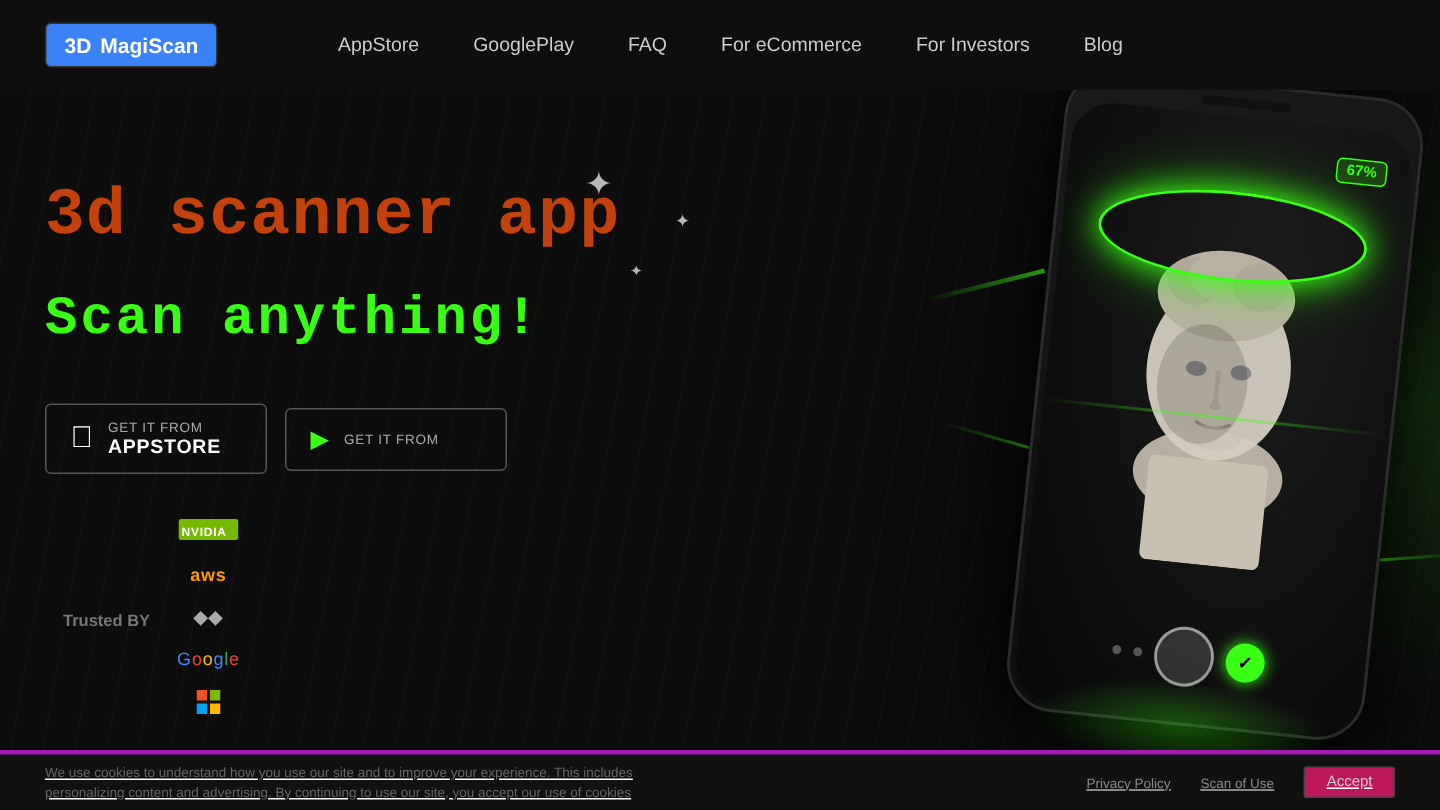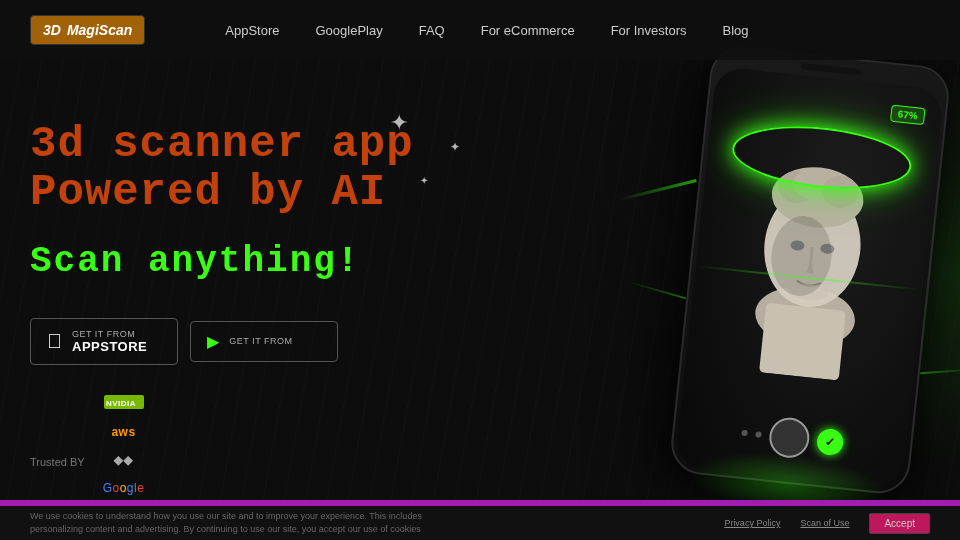--- a/index.html
+++ b/index.html
@@ -19,29 +19,28 @@
       position: relative;
       z-index: 10;
       display: flex;
       align-items: center;
       padding: 0 30px;
       height: 60px;
       background: rgba(15,15,15,0.95);
     }
 
     .logo-box {
-      background: #a16207;
+      background: #3b82f6;
       border: 1px solid #333;
       padding: 6px 12px;
       border-radius: 4px;
       display: flex;
       align-items: center;
       gap: 6px;
       margin-right: 80px;
-      font-style: italic;
     }
 
     .logo-3d {
       color: #fff;
       font-weight: 900;
       font-size: 14px;
     }
 
     .logo-magiscan {
       color: #fff;
@@ -171,21 +170,22 @@
     .trusted-section {
       display: flex;
       align-items: center;
       gap: 18px;
       margin-top: 10px;
     }
 
     .trusted-label {
       font-size: 11px;
       color: #777;
-      font-weight: 400;
+      font-weight: 700;
+      margin-left: 12px;
     }
 
     .trusted-logos {
       display: flex;
       align-items: center;
       gap: 14px;
       flex-direction: column;
     }
 
     .trusted-logo {
@@ -224,27 +224,28 @@
       opacity: 0.7;
     }
 
     
     .cookie-bar {
       position: absolute;
       bottom: 0;
       left: 0;
       right: 0;
       background: #111;
-      border-top: 6px solid #a21caf;
+      border-top: 3px solid #a21caf;
       padding: 8px 30px;
       display: flex;
       align-items: center;
       justify-content: space-between;
       z-index: 20;
       height: 40px;
+      text-decoration: underline;
     }
 
     .cookie-text {
       font-size: 9px;
       color: #666;
       max-width: 400px;
       line-height: 1.4;
     }
 
     .cookie-links {
@@ -312,21 +313,20 @@
 <div class="green-glow"></div>
 
 <span class="sparkle" style="top:110px;left:390px;font-size:22px;">✦</span>
 <span class="sparkle" style="top:140px;left:450px;font-size:12px;">✦</span>
 <span class="sparkle" style="top:175px;left:420px;font-size:10px;">✦</span>
 
 <div class="hero">
   <div class="hero-left">
     <h1 class="hero-title">
       <span>3d scanner app</span><br>
-      <span>Powered by AI</span>
     </h1>
     <div class="hero-subtitle">Scan anything!</div>
 
     <div class="cta-buttons">
 
 
       <button class="btn-store">
         <span class="store-icon"></span>
         <span class="store-text">
           <span class="get-it-from">GET IT FROM</span>

